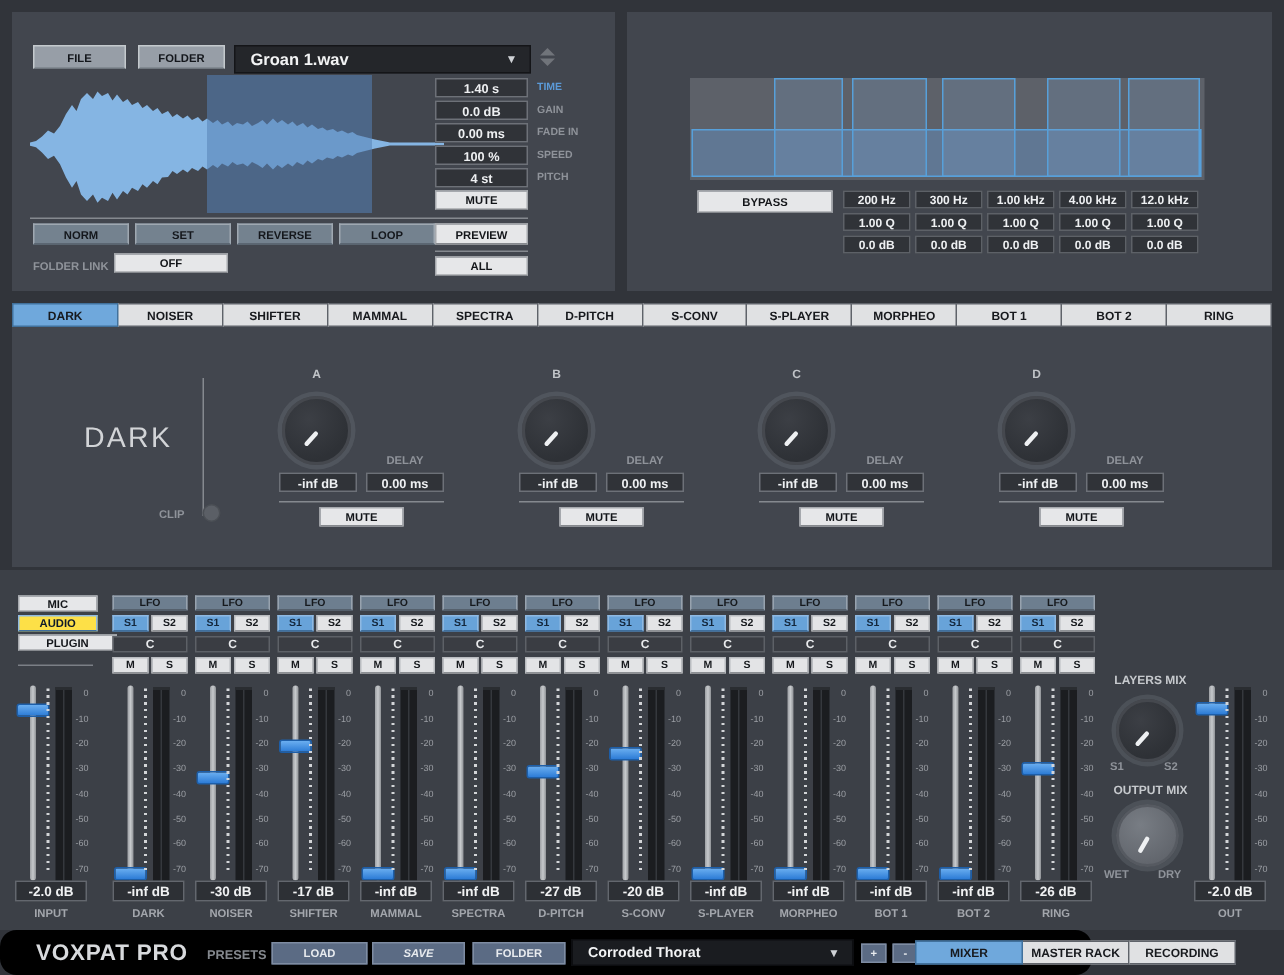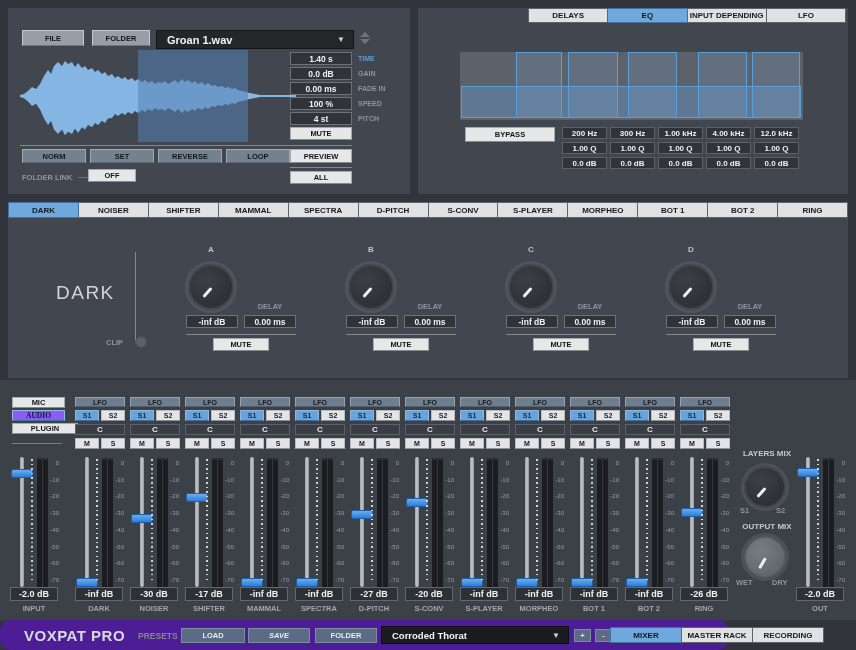--- a/index.html
+++ b/index.html
@@ -11,21 +11,21 @@
   .tabrow{position:absolute;display:flex;}
   .tab{flex:1;display:flex;align-items:center;justify-content:center;background:#e0e1e3;color:#17191d;
     border:1px solid #5f636a;border-left-width:0;font-size:8px;font-weight:bold;box-sizing:border-box;white-space:nowrap;}
   .tab:first-child{border-left-width:1px;}
   .tab.active{background:#6fa8dc;border-color:#41719c;}
   
   .btn{position:absolute;display:flex;align-items:center;justify-content:center;font-weight:bold;
     box-sizing:border-box;font-size:7.5px;white-space:nowrap;}
   .btn-white{background:#e6e7e9;border:1px solid #a6a9ae;border-bottom-color:#86898e;color:#131519;}
   .btn-steel{background:#74828f;border:1px solid #9fa8b1;border-bottom-color:#5b6672;color:#14171c;}
-  .btn-blue{background:#8b5cf6;border:1px solid #8fb9e2;border-bottom-color:#3f6f9d;color:#0e1a2b;font-family:Liberation Serif, serif;}
+  .btn-blue{background:#fde047;border:1px solid #8fb9e2;border-bottom-color:#3f6f9d;color:#0e1a2b;}
   .btn-footer{background:#5b6b84;border:1px solid #7e8ca2;color:#e8ebef;}
   
   .vbox{position:absolute;background:#303338;border:1px solid #6d7178;color:#eef0f2;font-size:8.5px;
     font-weight:bold;display:flex;align-items:center;justify-content:center;box-sizing:border-box;white-space:nowrap;}
   .lab{position:absolute;color:#8f939a;font-size:7.5px;font-weight:bold;white-space:nowrap;}
   .hline{position:absolute;height:1px;background:#85898f;}
   .vline{position:absolute;width:1px;background:#85898f;}
   
   .dropdown{position:absolute;background:#24262a;border:1px solid #141518;color:#f2f3f4;display:flex;
     align-items:center;box-sizing:border-box;font-weight:bold;}
@@ -57,21 +57,21 @@
   #eq-display{position:absolute;left:42px;top:44px;width:343px;height:68px;background:#5d6169;overflow:hidden;}
   .eqband{position:absolute;top:0;height:66px;background:rgba(125,162,203,0.22);border:1px solid #57a0da;box-sizing:border-box;}
   #eq-bottom{position:absolute;left:1px;top:34px;width:340px;height:32px;background:rgba(100,142,190,0.5);
     border:1px solid #57a0da;box-sizing:border-box;}
   
   #waveform{position:absolute;left:12px;top:42px;width:276px;height:92px;}
   #wave-selection{position:absolute;left:118px;top:0;width:110px;height:92px;background:rgba(86,130,182,0.55);}
   
   .tri-up{width:0;height:0;border-left:5px solid transparent;border-right:5px solid transparent;border-bottom:5px solid #70747a;}
   .tri-dn{width:0;height:0;border-left:5px solid transparent;border-right:5px solid transparent;border-top:5px solid #70747a;margin-top:2px;}
-  #footer{position:absolute;left:0;top:620px;width:728px;height:30px;background:#4c1d95;border-radius:11px;}
+  #footer{position:absolute;left:0;top:620px;width:728px;height:30px;background:#000000;border-radius:11px;}
   #mixer{position:absolute;left:0;top:380px;width:856px;height:240px;background:#3c4047;}
   .clip-dot{position:absolute;width:10px;height:10px;border-radius:50%;background:#5b5f66;border:1px solid #4b4f55;}
 </style>
 </head>
 <body>
 
 <div id="root">
 
   <div class="panel" id="player-panel" style="left:8px;top:8px;width:402px;height:186px;">
 
@@ -113,31 +113,25 @@
         <div class="btn btn-steel" style="left: 14px; top: 141px; width: 64px; height: 14px;">NORM</div>
         <div class="btn btn-steel" style="left: 82px; top: 141px; width: 64px; height: 14px;">SET</div>
         <div class="btn btn-steel" style="left: 150px; top: 141px; width: 64px; height: 14px;">REVERSE</div>
         <div class="btn btn-steel" style="left: 218px; top: 141px; width: 64px; height: 14px;">LOOP</div>
       </div>
     <div class="btn btn-white" style="left:282px;top:141px;width:62px;height:14px;">PREVIEW</div>
     <div class="hline" style="left:282px;top:159px;width:62px;"></div>
 
     <div class="lab" style="left:14px;top:165px;">FOLDER LINK</div>
     <div class="hline" style="left:70px;top:169px;width:13px;background:#6e7278;"></div>
-    <div class="btn btn-white" style="left:80px;top:161px;width:48px;height:13px;">OFF</div>
+    <div class="btn btn-white" style="left:68px;top:161px;width:76px;height:13px;">OFF</div>
     <div class="btn btn-white" style="left:282px;top:163px;width:62px;height:13px;">ALL</div>
   </div>
 
   <div class="panel" id="fx-panel" style="left:418px;top:8px;width:430px;height:186px;">
-    <div class="tabrow" id="fx-tabs" style="right:2px;top:0;width:318px;height:15px;">
-        <div class="tab">DELAYS</div>
-        <div class="tab active">EQ</div>
-        <div class="tab">INPUT DEPENDING</div>
-        <div class="tab">LFO</div>
-      </div>
 
     <div id="eq-display">
       <div id="eq-bottom"></div>
     <div class="eqband" style="left: 56px; width: 46px;"></div>
         <div class="eqband" style="left: 108px; width: 50px;"></div>
         <div class="eqband" style="left: 168px; width: 49px;"></div>
         <div class="eqband" style="left: 238px; width: 49px;"></div>
         <div class="eqband" style="left: 292px; width: 48px;"></div>
       </div>
 

